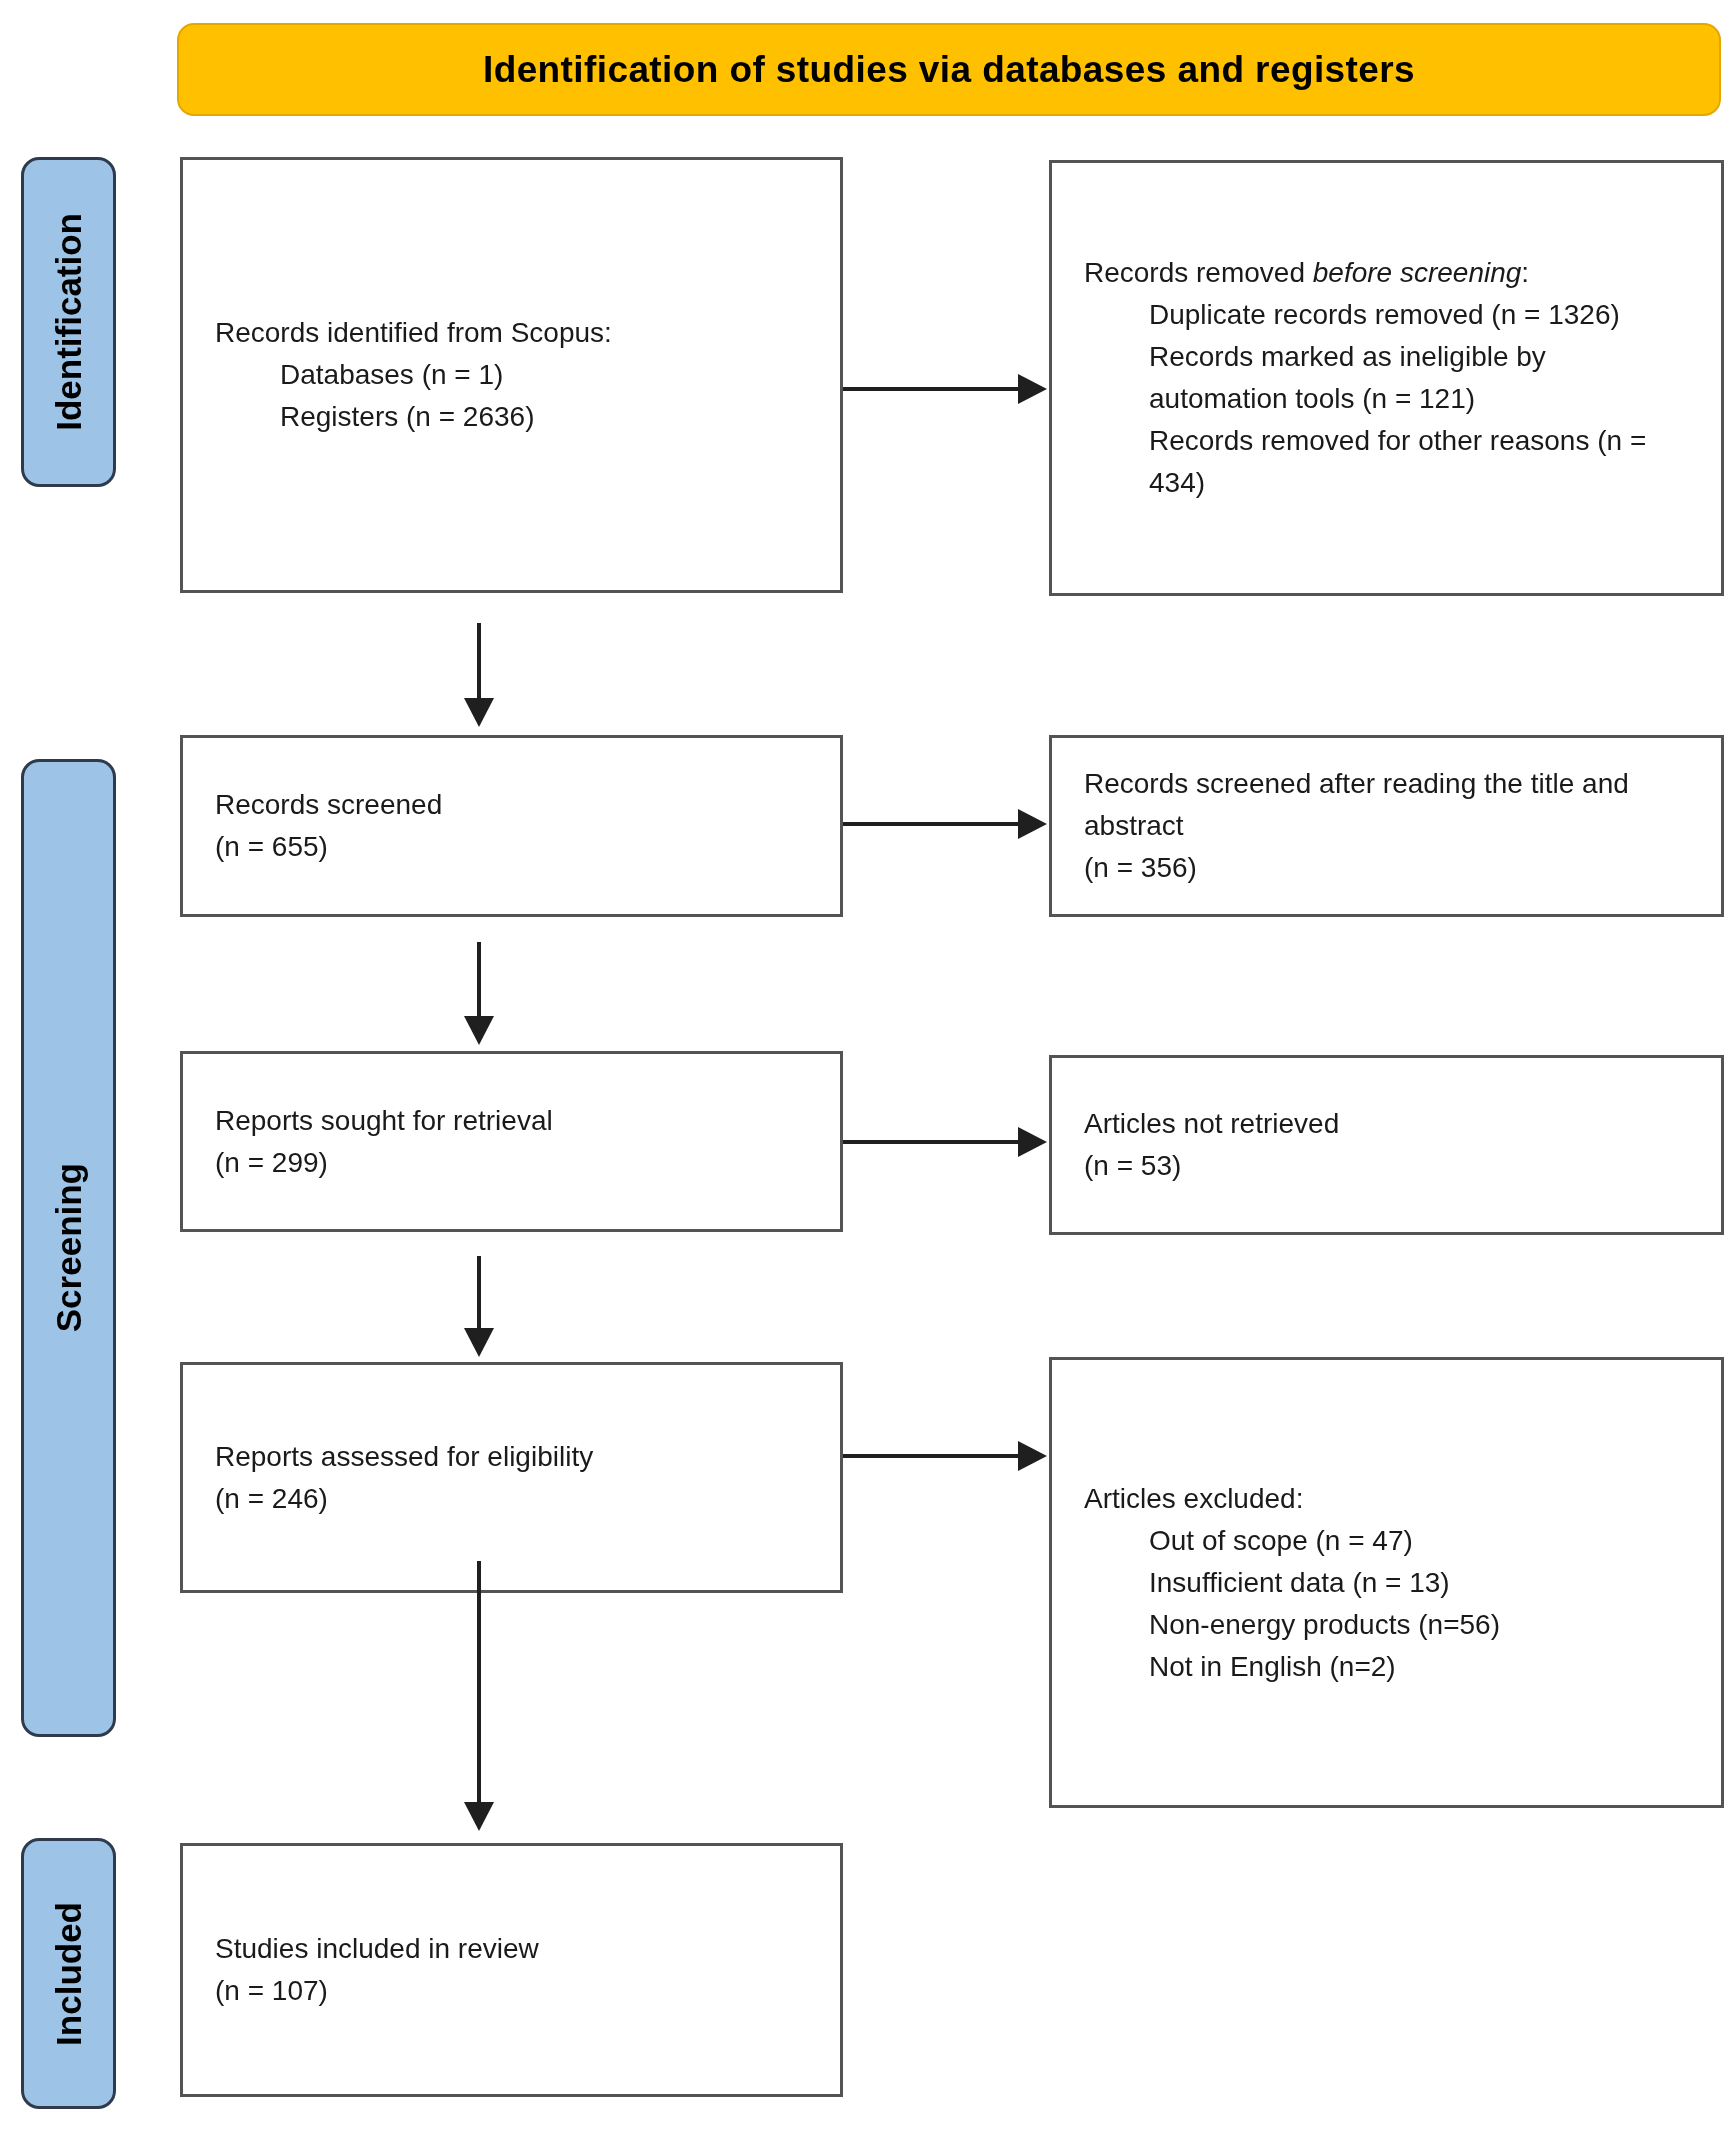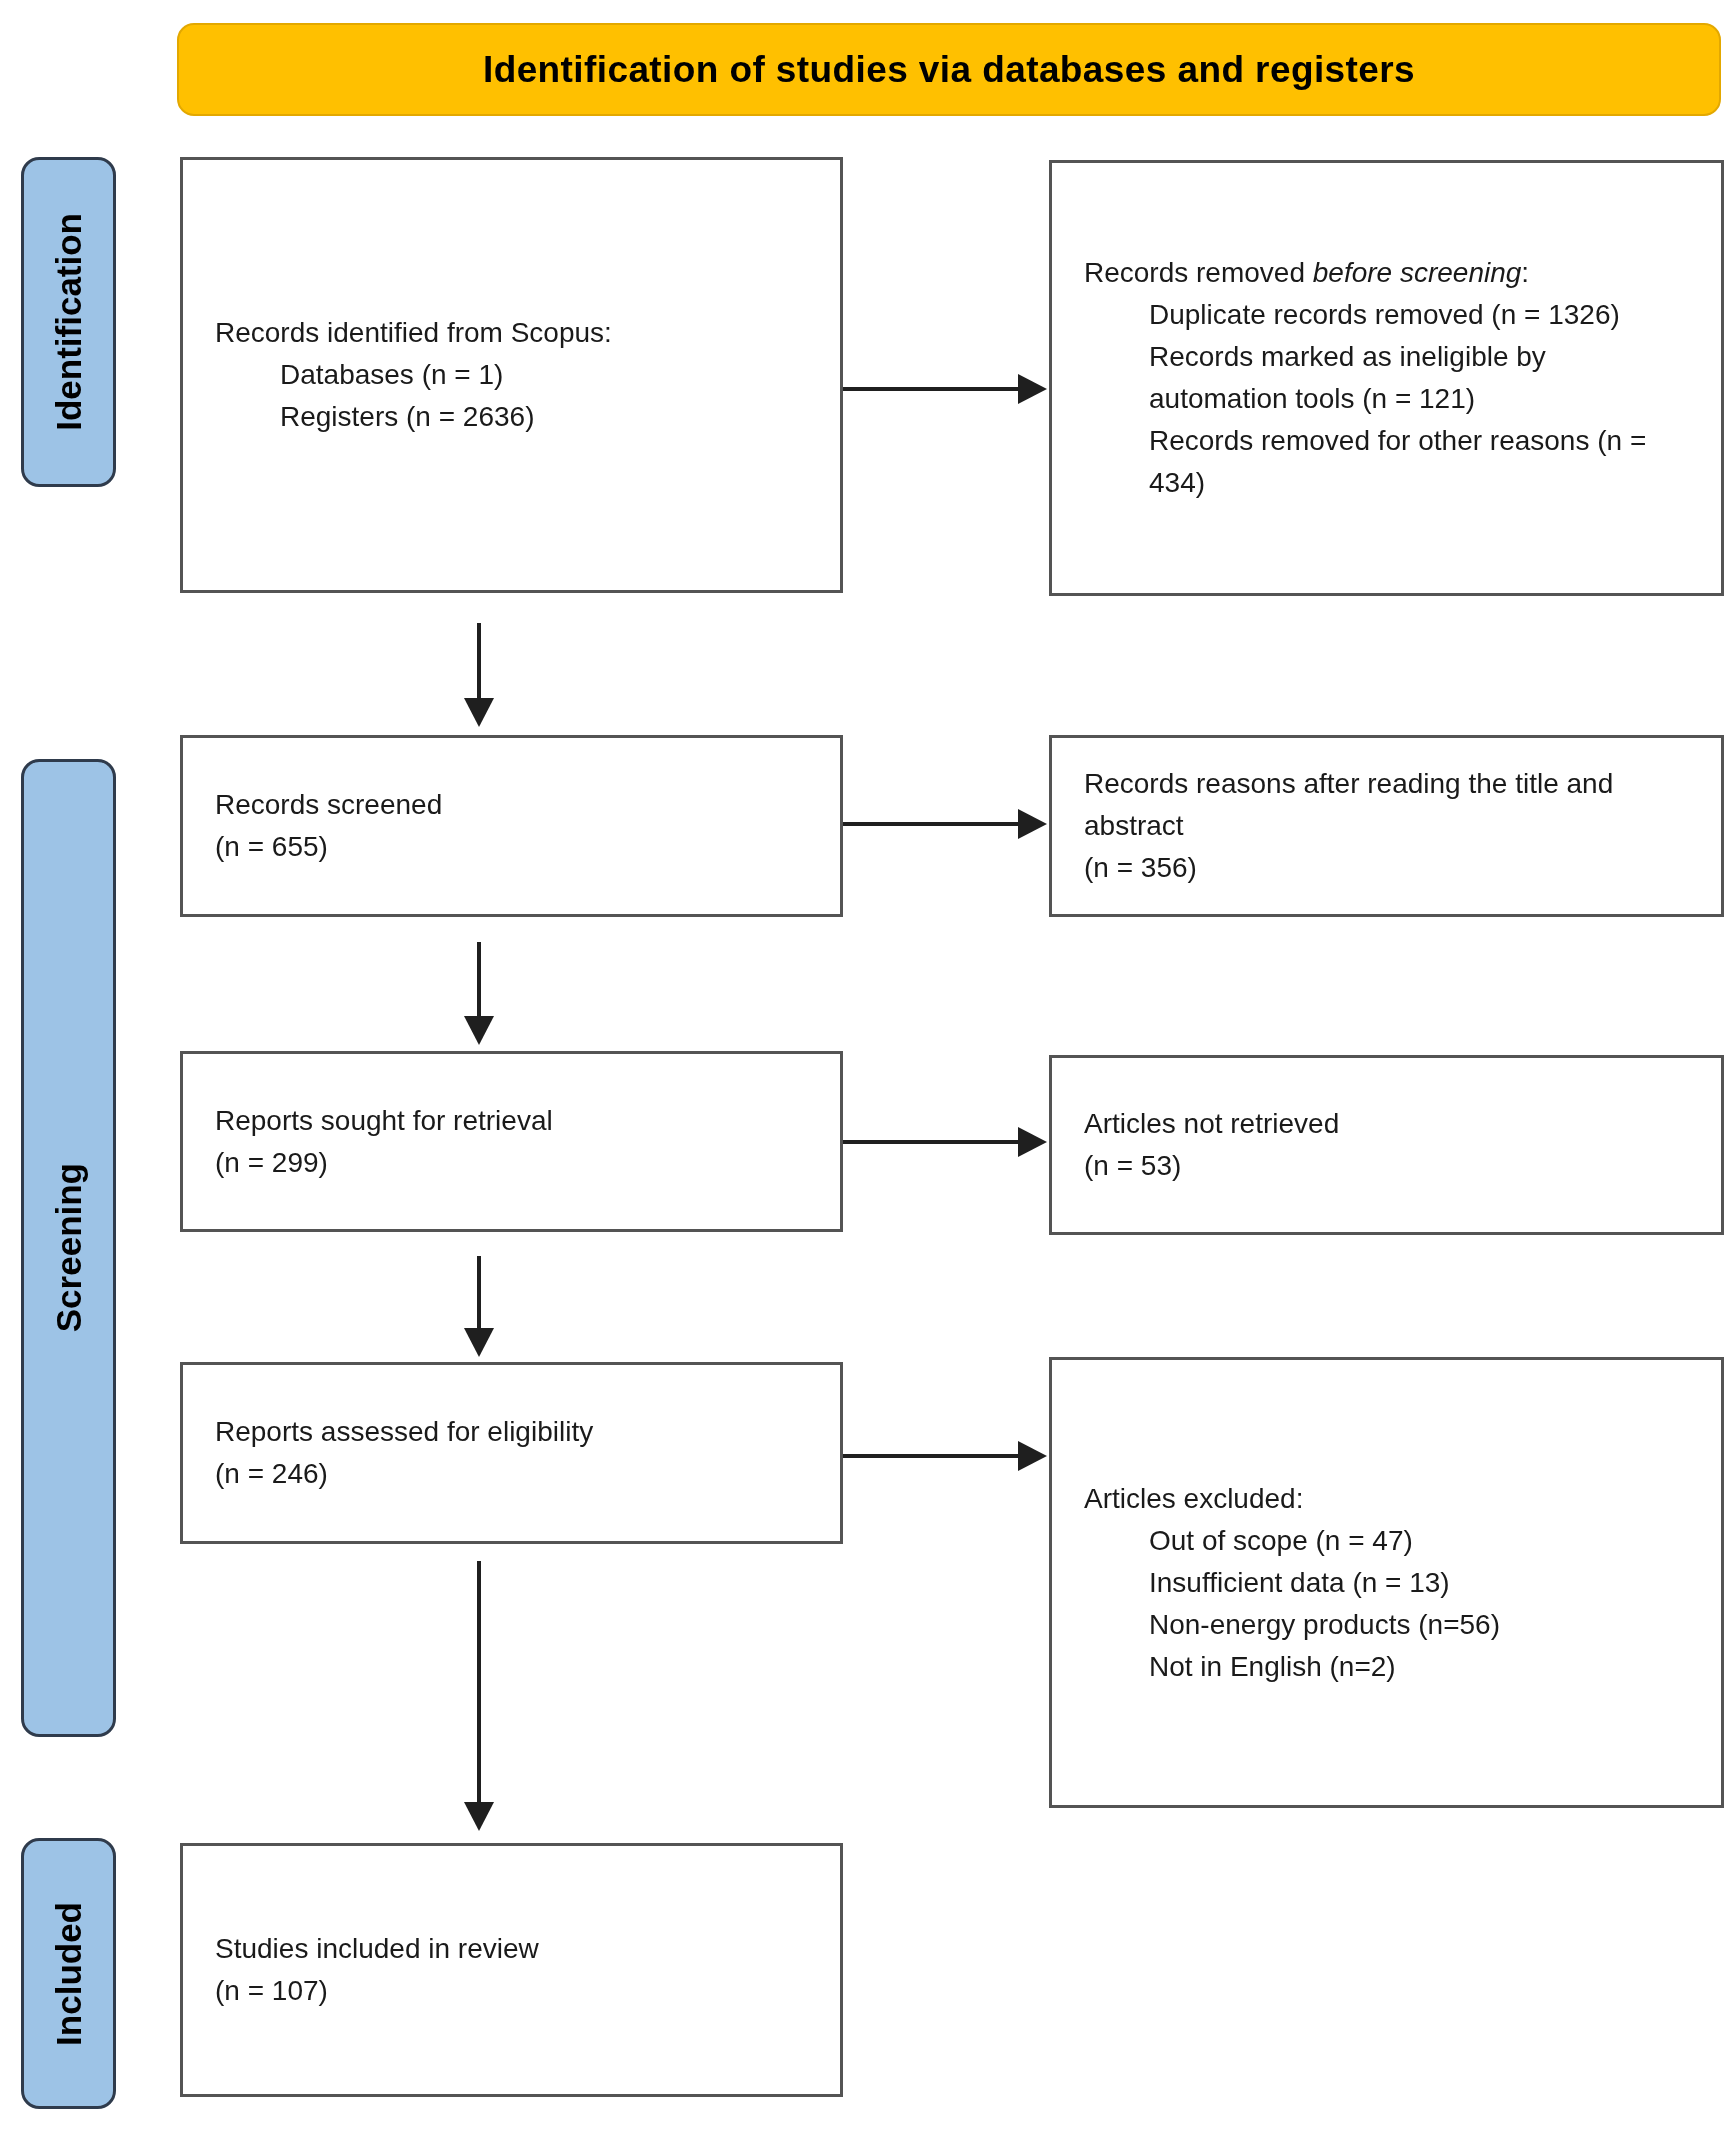--- a/index.html
+++ b/index.html
@@ -60,21 +60,21 @@
   }
   .box .indent { padding-left: 65px; }
   .italic { font-style: italic; }
 
   .col-left  { left: 180px;  width: 663px; }
   .col-right { left: 1049px; width: 675px; }
 
   .box-l1 { top: 157px;  height: 436px; }
   .box-l2 { top: 735px;  height: 182px; }
   .box-l3 { top: 1051px; height: 181px; }
-  .box-l4 { top: 1362px; height: 182px; }
+  .box-l4 { top: 1362px; height: 231px; }
   .box-l5 { top: 1843px; height: 254px; }
 
   .box-r1 { top: 160px;  height: 436px; }
   .box-r2 { top: 735px;  height: 182px; }
   .box-r3 { top: 1055px; height: 180px; }
   .box-r4 { top: 1357px; height: 451px; }
 
   
   .arrow-v {
     position: absolute;
@@ -158,21 +158,21 @@
   </div>
 
   <div class="box col-right box-r1">
     <div><span>Records removed </span><span class="italic">before screening</span><span>:</span></div>
     <div class="indent">Duplicate records removed (n = 1326)</div>
     <div class="indent">Records marked as ineligible by automation tools (n = 121)</div>
     <div class="indent">Records removed for other reasons (n = 434)</div>
   </div>
 
   <div class="box col-right box-r2">
-    <div>Records reasons after reading the title and abstract</div>
+    <div>Records screened after reading the title and abstract</div>
     <div>(n = 356)</div>
   </div>
 
   <div class="box col-right box-r3">
     <div>Articles not retrieved</div>
     <div>(n = 53)</div>
   </div>
 
   <div class="box col-right box-r4">
     <div>Articles excluded:</div>

